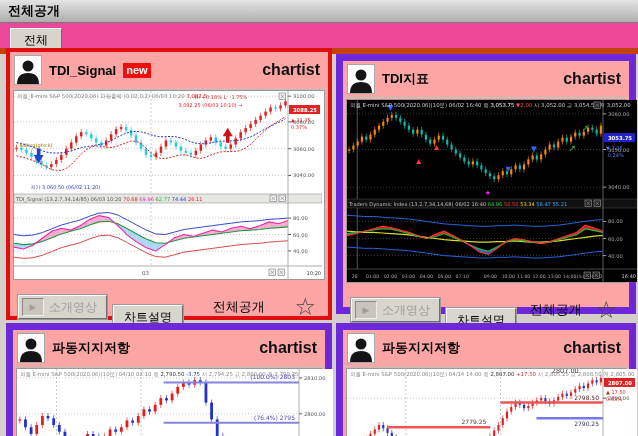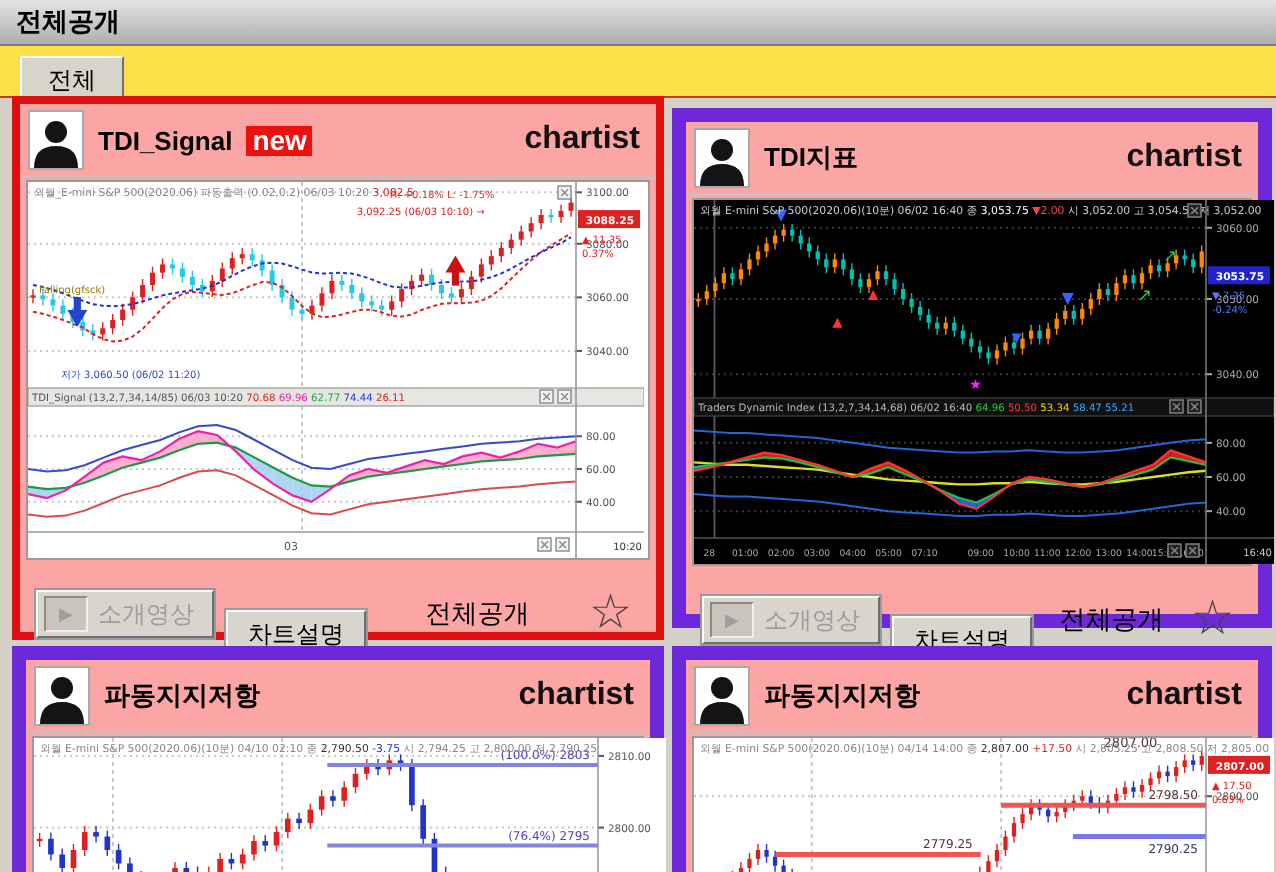--- a/index.html
+++ b/index.html
@@ -1,31 +1,31 @@
 <!DOCTYPE html>
 <html><head>
 <meta charset="utf-8">
 <style>
   html,body{margin:0;padding:0;}
   body{width:638px;height:436px;background:#d4d0c8;font-family:"Liberation Sans","DejaVu Sans",sans-serif;position:relative;overflow:hidden;}
   .titlebar{height:22px;background:linear-gradient(#e4e4e4,#aeaeae);border-bottom:1px solid #7a7a7a;display:flex;align-items:center;padding-left:8px;}
   .titlebar .title{font-weight:bold;font-size:13px;color:#000;}
-  .tabbar{height:25px;background:#fde047;border-bottom:1px solid #c2410c;position:relative;}
+  .tabbar{height:25px;background:#ec4899;border-bottom:6px solid #c2410c;position:relative;}
   .tab{display:inline-block;margin-left:10px;margin-top:4px;padding:3px 13px 4px;background:#d8d4cc;border:1px solid #707070;border-bottom:none;border-top-color:#fdfdfd;border-left-color:#fdfdfd;font-size:12px;color:#000;position:relative;top:1px;}
   .card{position:absolute;background:#fca5a5;box-sizing:border-box;display:flex;flex-direction:column;}
   .card.plain{border:7px solid #6d28d9;}
   .card.hot{border:4px solid #e00f0f;}
   #card0{left:6px;top:48px;width:326px;height:272px;}
   #card1{left:336px;top:54px;width:300px;height:260px;}
   #card2{left:6px;top:323px;width:326px;height:160px;}
   #card3{left:336px;top:323px;width:300px;height:160px;}
   .card-head{display:flex;align-items:center;gap:7px;padding:2px 8px 2px 4px;height:32px;border-bottom:1px solid #c2c2c2;flex:0 0 auto;}
   .avatar{width:26px;height:28px;border:1px solid #a8a8a8;background:#fff;display:flex;align-items:flex-end;justify-content:center;overflow:hidden;}
   .card-title{font-weight:bold;font-size:13px;color:#000;}
-  .badge-new{background:#ee0f0f;color:#fff;font-weight:bold;font-size:14px;padding:0 3px 1px;line-height:14px;}
+  .badge-new{background:#ee0f0f;color:#fff;font-weight:bold;font-size:11px;padding:0 3px 1px;line-height:14px;}
   .author{margin-left:auto;font-weight:bold;font-size:16px;color:#111;}
   .chart-wrap{margin:1px 3px;border:1px solid #9a9a9a;flex:0 0 auto;line-height:0;background:#fff;}
   .card-foot{display:flex;align-items:center;gap:6px;padding:4px 8px;flex:1 1 auto;}
   .btn{font-family:inherit;font-size:12px;background:#d8d5cd;border:1px solid;border-color:#fafafa #6e6e6e #6e6e6e #fafafa;outline:1px solid #9a9a9a;outline-offset:0;cursor:pointer;}
   .btn.intro{color:#9e9e9e;display:flex;align-items:center;gap:5px;padding:2px 9px 2px 3px;height:24px;}
   .play-ico{display:inline-flex;align-items:center;justify-content:center;width:20px;height:16px;background:#c9c5bd;border:1px solid;border-color:#8a8a8a #eee #eee #8a8a8a;color:#9e9e9e;font-size:9px;line-height:1;}
   .btn.desc{color:#000;padding:3px 10px;height:24px;margin-top:20px;}
   .pub{margin:0 auto;font-size:13px;color:#000;text-align:right;}
   .star{font-size:24px;color:#444;line-height:20px;margin-right:4px;cursor:pointer;}
   svg.chart text{font-family:"DejaVu Sans","Liberation Sans",sans-serif;}

